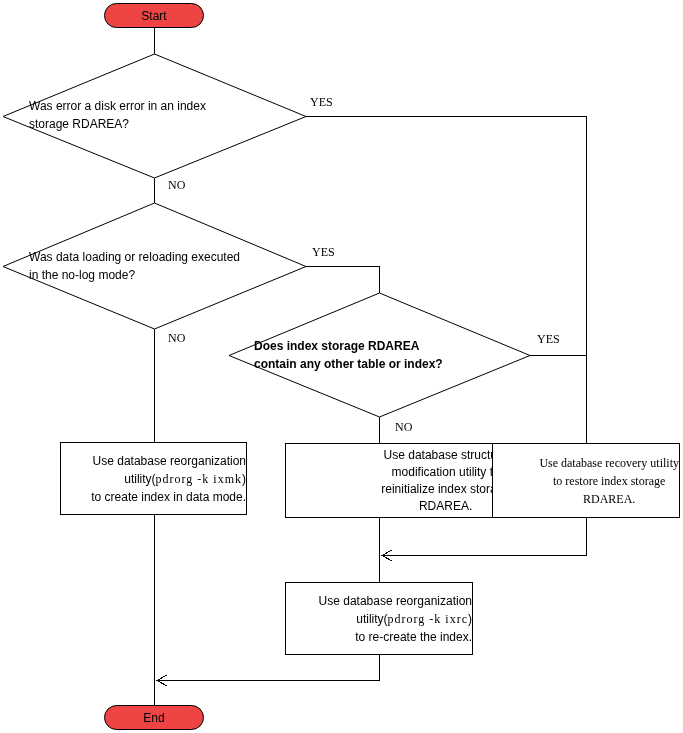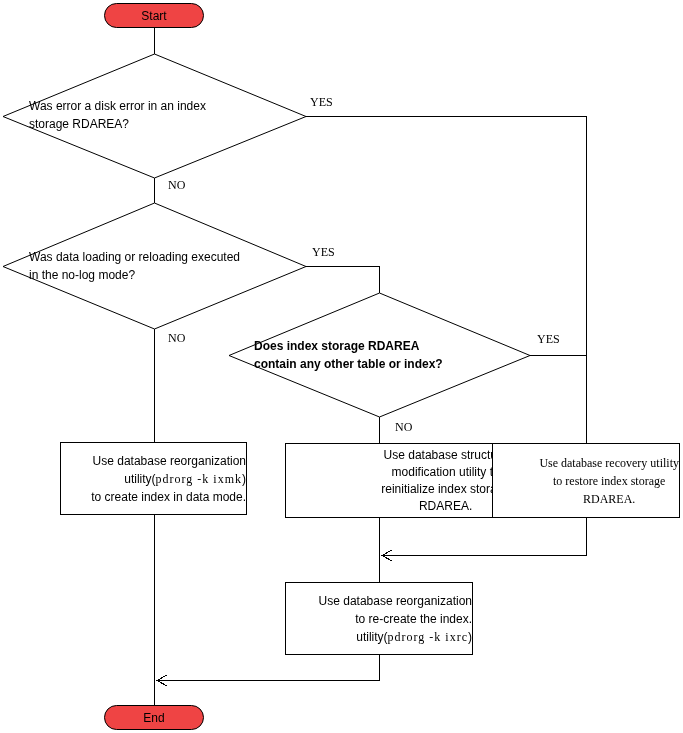--- a/index.html
+++ b/index.html
@@ -147,19 +147,19 @@
   </div>
 
   <div class="process p3">
     <div class="pre">Use database recovery utility
 to restore index storage
 RDAREA.</div>
   </div>
 
   <div class="process p4">
     <div>Use database reorganization</div>
-    <div>to re-create the index.</div>
     <div>
       <span>utility(</span><span class="code">pdrorg -k ixrc</span><span>)</span>
     </div>
+    <div>to re-create the index.</div>
   </div>
 
 </div>
 
 </body></html>

